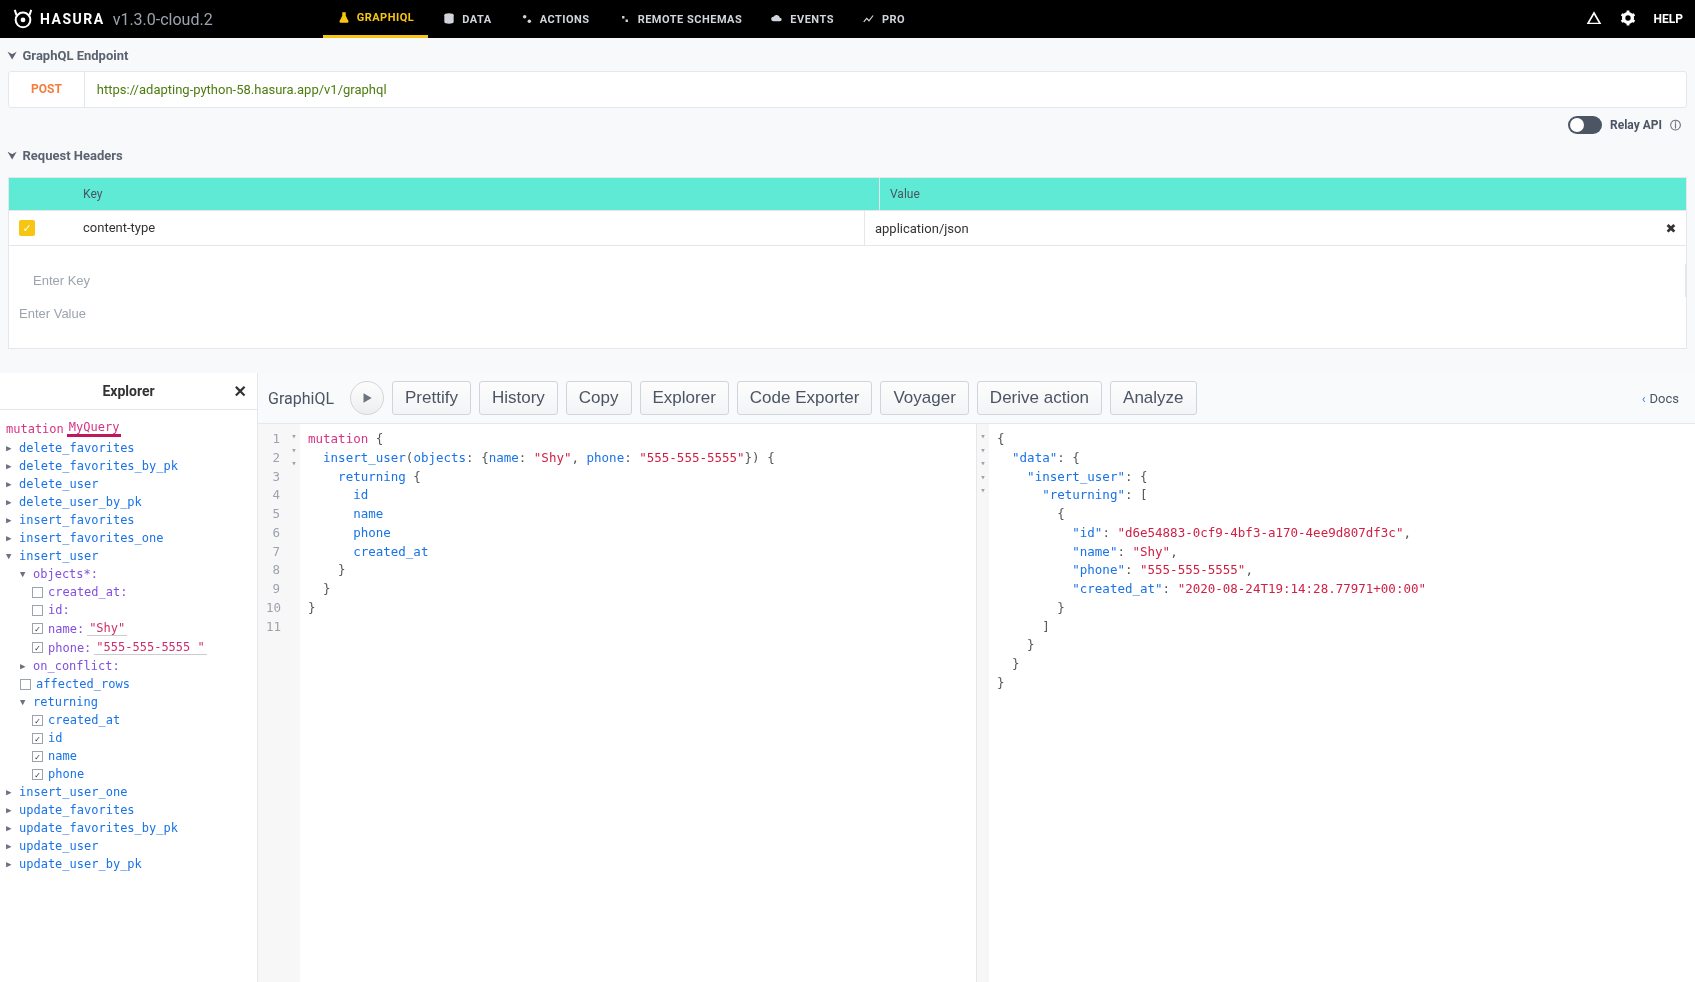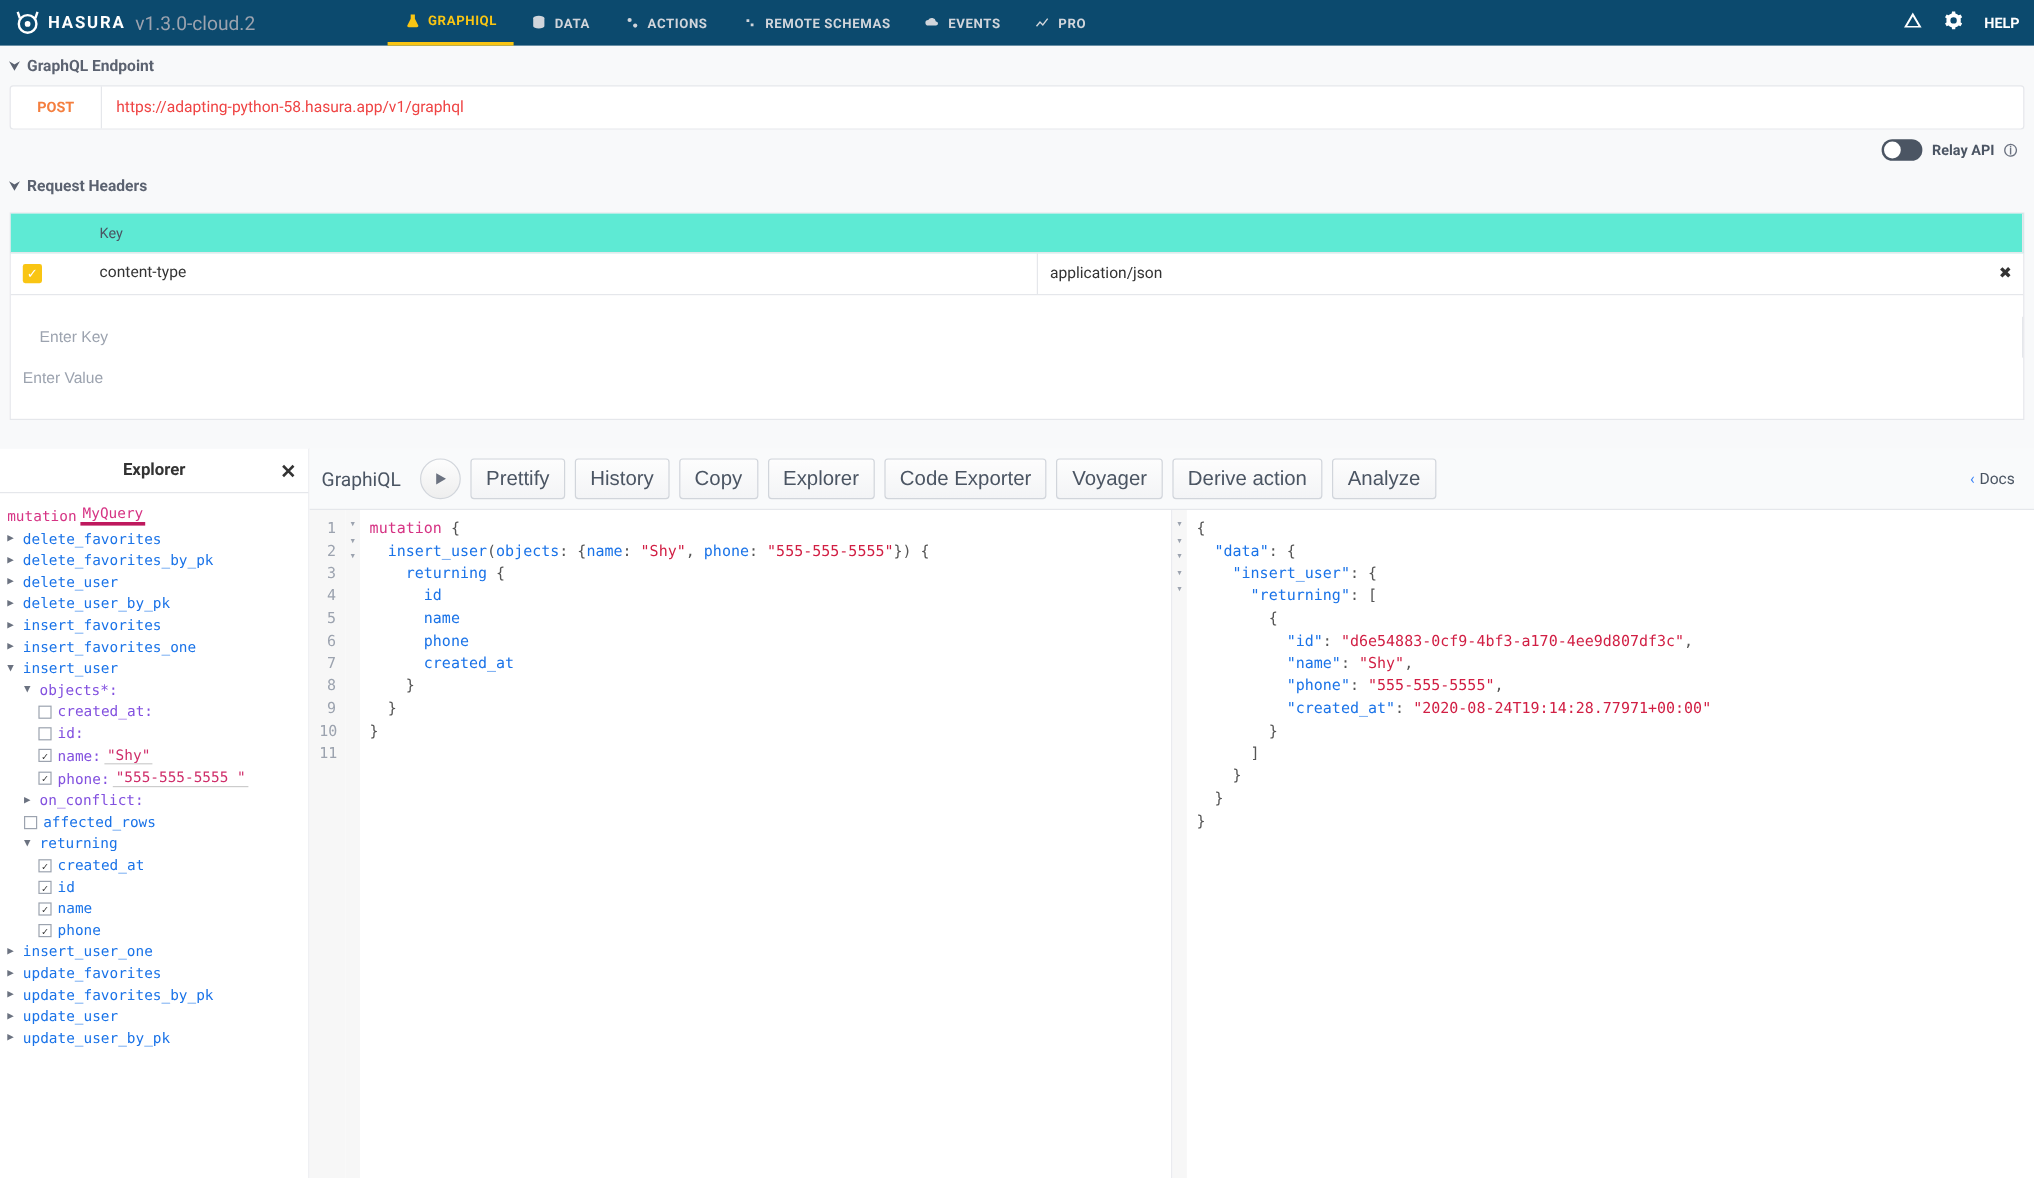--- a/index.html
+++ b/index.html
@@ -1,39 +1,39 @@
 <!DOCTYPE html>
 <html><head>
 <meta charset="utf-8">
 <style>
 * { margin: 0; padding: 0; box-sizing: border-box; }
 body { font-family: -apple-system, BlinkMacSystemFont, "Segoe UI", Roboto, sans-serif; font-size: 13px; background: #f8f9fa; color: #333; }
 
 
-.topnav { background: #0c4a6e; height: 38px; display: flex; align-items: center; padding: 0 12px; color: #fff; }
+.topnav { background: #000000; height: 38px; display: flex; align-items: center; padding: 0 12px; color: #fff; }
 .logo { display: flex; align-items: center; gap: 6px; }
 .logo-icon { width: 22px; height: 22px; }
 .logo-text { font-weight: 700; letter-spacing: 1.5px; font-size: 14px; }
 .version { color: #9ca3af; font-size: 16px; margin-left: 8px; }
 .nav-items { display: flex; margin-left: 110px; height: 100%; }
 .nav-item { display: flex; align-items: center; gap: 6px; padding: 0 14px; font-size: 11px; font-weight: 700; color: #d1d5db; cursor: pointer; letter-spacing: 0.5px; }
 .nav-item.active { color: #f9c513; border-bottom: 3px solid #f9c513; }
 .nav-item .nav-icon { width: 14px; height: 14px; }
 .topnav-right { margin-left: auto; display: flex; align-items: center; gap: 18px; }
 .topnav-right .icon-btn { color: #fff; cursor: pointer; }
 .help-text { font-size: 12px; font-weight: 700; }
 
 
 .section-header { display: flex; align-items: center; gap: 6px; padding: 10px 8px 8px 8px; font-size: 13px; font-weight: 700; color: #5b6270; }
 .chevron { font-size: 10px; }
 
 
 .endpoint-bar { display: flex; margin: 0 8px; border: 1px solid #e5e7eb; border-radius: 3px; background: #fff; }
 .post-label { padding: 10px 22px; font-weight: 700; color: #f47e3e; border-right: 1px solid #e5e7eb; font-size: 12px; }
-.endpoint-url { padding: 10px 12px; color: #ef4444; font-size: 13px; flex: 1; }
+.endpoint-url { padding: 10px 12px; color: #4d7c0f; font-size: 13px; flex: 1; }
 
 
 .relay-row { display: flex; justify-content: flex-end; align-items: center; gap: 8px; padding: 8px 14px 4px 0; font-weight: bold; }
 .toggle { width: 34px; height: 18px; background: #4b5563; border-radius: 9px; position: relative; cursor: pointer; }
 .toggle::after { content: ''; position: absolute; width: 14px; height: 14px; background: #fff; border-radius: 50%; top: 2px; left: 2px; }
 .relay-label { font-size: 12px; color: #4b5563; }
 .info-icon { font-size: 11px; color: #6b7280; }
 
 
 .headers-table { margin: 6px 8px 0 8px; border: 1px solid #e5e7eb; background: #fff; }
@@ -174,20 +174,21 @@
   <span class="info-icon">ⓘ</span>
 </div>
 
 <div class="section-header">
   <span class="chevron">⮟</span>
   <span>Request Headers</span>
 </div>
 <div class="headers-table">
   <div class="row header-row">
     <div class="cell key-cell">Key</div>
+    <div class="cell value-cell">Value</div>
   </div>
   <div class="row">
     <div class="cell check-cell">
         <div class="checkbox-yellow">✓</div>
       </div>
     <div class="cell key-cell" style="padding-left:24px"><span>content-type</span></div>
     <div class="cell value-cell">
         <span style="flex:1">application/json</span>
       </div>
     <div class="cell del-cell">✖</div>

